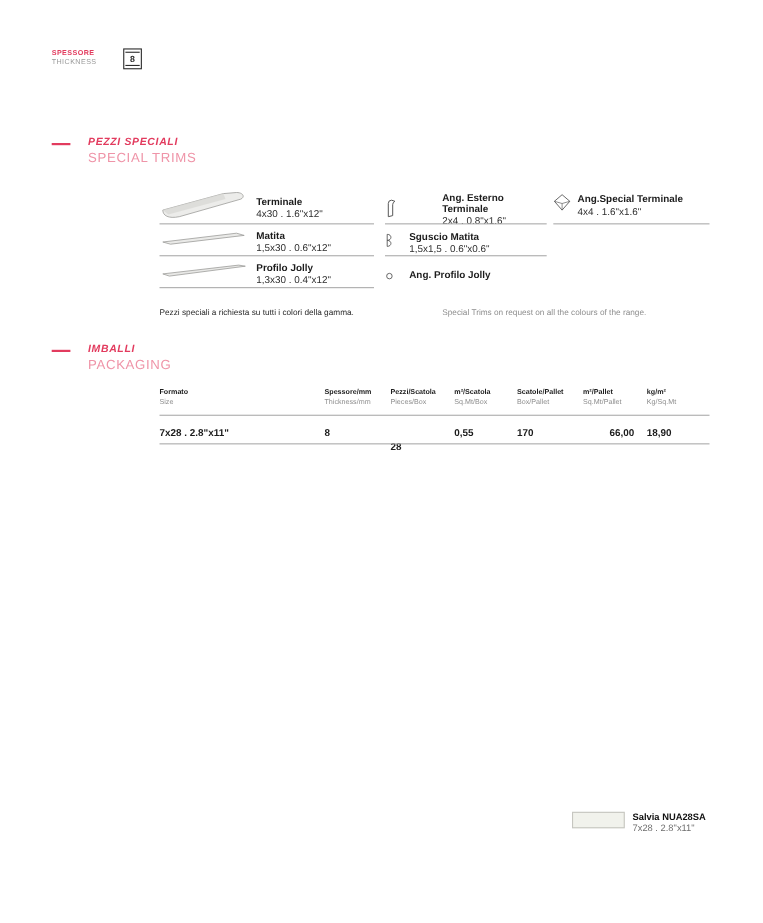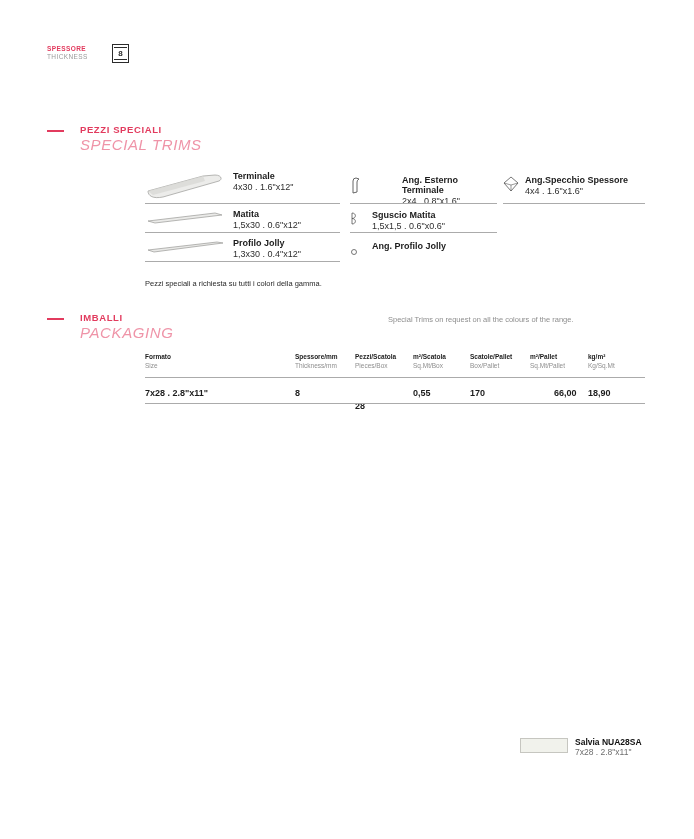--- a/index.html
+++ b/index.html
@@ -9,24 +9,24 @@
   
   .th-label-it{font-size:6.5px;letter-spacing:.4px;color:#e23b5e;font-weight:700;}
   .th-label-en{font-size:6.5px;letter-spacing:.4px;color:#9a9a9a;margin-top:1px;}
   .thickness-icon{position:absolute;left:112px;top:44px;width:15px;height:17px;border:1px solid #2b2b2b;
         display:flex;align-items:center;justify-content:center;}
   .thickness-icon::before{content:"";position:absolute;top:2px;left:1px;right:1px;height:1px;background:#2b2b2b;}
   .thickness-icon::after{content:"";position:absolute;bottom:2px;left:1px;right:1px;height:1px;background:#2b2b2b;}
   .thickness-num{font-size:8px;font-weight:700;color:#2b2b2b;}
   
   .sec-dash{position:absolute;width:17px;height:2px;background:#e23b5e;}
-  .sec-title{position:absolute;font-size:9.5px;font-weight:700;letter-spacing:.6px;color:#e23b5e;}
-  .sec-sub{position:absolute;font-size:15px;letter-spacing:.6px;color:#ef94a8;font-style:italic;}
-  
-  .trim-cell{position:absolute;display:flex;align-items:flex-start;}
+  .sec-title{position:absolute;font-size:9.5px;font-weight:700;letter-spacing:.6px;color:#e23b5e;font-style:italic;}
+  .sec-sub{position:absolute;font-size:12px;letter-spacing:.6px;color:#ef94a8;}
+  
+  .trim-cell{position:absolute;display:flex;align-items:center;}
   .trim-img{flex:0 0 82px;}
   .trim-ico{flex:0 0 16px;padding-top:1px;}
   .trim-text{padding-left:6px;}
   .trim-name{font-size:9px;font-weight:700;color:#1c1c1c;line-height:10px;}
   .trim-size{font-size:9px;color:#2e2e2e;line-height:10px;margin-top:1px;}
   .hline{position:absolute;height:1px;background:#ababab;}
   .note-it{position:absolute;font-size:7.5px;color:#2a2a2a;}
   .note-en{position:absolute;font-size:7.5px;color:#8e8e8e;}
   
   .pkg-h{position:absolute;}
@@ -84,21 +84,21 @@
 
     <div class="trim-cell" style="left:503px;top:175px;width:142px;">
       <div class="trim-ico">
         <svg width="16" height="16" viewBox="0 0 16 16">
           <polygon points="8,1 15,7 8,15 1,7" fill="none" stroke="#555" stroke-width="0.8"></polygon>
           <polyline points="1,7 8,9 15,7" fill="none" stroke="#555" stroke-width="0.6"></polyline>
           <line x1="8" y1="9" x2="8" y2="15" stroke="#555" stroke-width="0.6"></line>
         </svg>
       </div>
       <div class="trim-text">
-        <div class="trim-name">Ang.Specchio Spessore</div>
+        <div class="trim-name">Ang.Special Terminale</div>
         <div class="trim-size">4x4 . 1.6"x1.6"</div>
       </div>
     </div>
 
     <div class="hline" style="left:145px;top:203px;width:195px;"></div>
     <div class="hline" style="left:350px;top:203px;width:147px;"></div>
     <div class="hline" style="left:503px;top:203px;width:142px;"></div>
 
     <div class="trim-cell" style="left:145px;top:209px;width:195px;align-items:center;">
       <div class="trim-img">
@@ -147,21 +147,21 @@
       </div>
       <div class="trim-text">
         <div class="trim-name">Ang. Profilo Jolly</div>
         <div class="trim-size"></div>
       </div>
     </div>
 
     <div class="hline" style="left:145px;top:261px;width:195px;"></div>
 
     <div class="note-it" style="left:145px;top:279px;width:250px;">Pezzi speciali a richiesta su tutti i colori della gamma.</div>
-    <div class="note-en" style="left:388px;top:279px;width:245px;margin-top:36px;">Special Trims on request on all the colours of the range.</div>
+    <div class="note-en" style="left:402px;top:279px;width:245px;">Special Trims on request on all the colours of the range.</div>
   </div>
 
   <div class="sec-dash" style="left:47px;top:318px;"></div>
   <div class="sec-title" style="left:80px;top:312px;">IMBALLI</div>
   <div class="sec-sub" style="left:80px;top:324px;">PACKAGING</div>
 
   <div>
     <div class="pkg-h" style="left:145px;top:353px;">
       <div class="pkg-h-it">Formato</div>
       <div class="pkg-h-en">Size</div>

